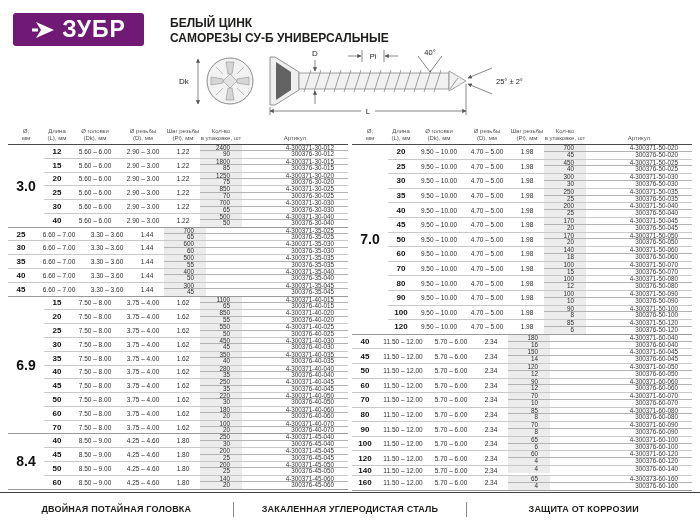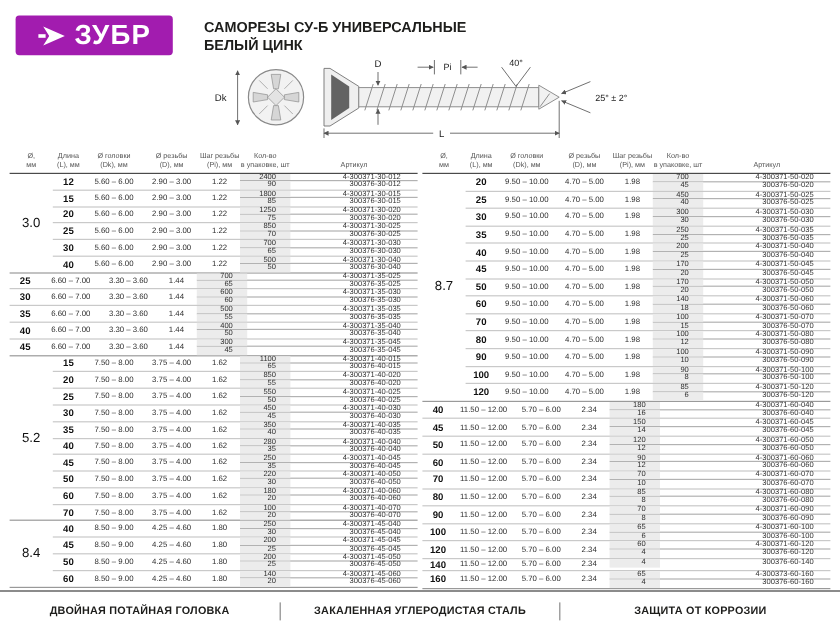--- a/index.html
+++ b/index.html
@@ -1,20 +1,20 @@
 <!DOCTYPE html>
 <html><head>
 <meta charset="utf-8">
 <style>
   html,body{margin:0;padding:0;}
   body{width:700px;height:525px;background:#fff;font-family:"Liberation Sans",sans-serif;color:#222;}
   .page{position:relative;width:700px;height:525px;overflow:hidden;background:#fff;}
 
   
-  .logo{position:absolute;left:13px;top:13px;width:131px;height:33px;background:#a21caf;border-radius:3px;
+  .logo{position:absolute;left:13px;top:13px;width:131px;height:33px;background:#701a75;border-radius:3px;
         display:flex;align-items:center;justify-content:center;gap:5px;}
   .logo-text{color:#fff;font-size:23px;font-weight:800;letter-spacing:1px;line-height:1;}
 
   
   .title{position:absolute;left:170px;top:16px;font-size:12px;font-weight:700;line-height:14.5px;color:#1d1d1b;}
 
   
   .diagram{position:absolute;left:178px;top:46px;}
 
   
@@ -23,21 +23,21 @@
   #table-right{left:352px;--sub:6.8px;}
 
   .w-diam{width:36px;}.w-len{width:26px;}.w-head{width:50px;}.w-thr{width:46px;}
   .w-pitch{width:34px;}.w-qty{width:42px;}.w-art{flex:1;}
 
   .t-hdr{display:flex;height:25px;border-bottom:1px solid #4a4a4a;font-size:6px;color:#555;text-align:center;box-sizing:border-box;}
   .t-th{display:flex;flex-direction:column;justify-content:flex-end;padding-bottom:2px;line-height:7px;box-sizing:border-box;}
 
   .t-group{display:flex;}
   .t-group + .t-group{border-top:1px solid #9a9a9a;}
-  .dval{display:flex;align-items:center;justify-content:center;font-weight:400;font-size:11px;color:#101010;}
+  .dval{display:flex;align-items:center;justify-content:center;font-weight:700;font-size:14px;color:#101010;}
   .t-rows{flex:1;display:flex;flex-direction:column;}
   .t-row{display:flex;align-items:stretch;}
   .t-row + .t-row{border-top:1px solid #c9c9c9;}
   .cell{display:flex;align-items:center;justify-content:center;font-size:6.5px;color:#2e2e2e;}
   .len{font-weight:700;font-size:8px;color:#101010;}
   .pack{flex:1;display:flex;flex-direction:column;}
   .pack-sub{display:flex;height:var(--sub);line-height:calc(var(--sub) - 0.5px);box-sizing:border-box;}
   .pack-sub:first-child{border-bottom:1px solid #b2b2b2;}
   .t-row.single .pack-sub:first-child{border-bottom:none;}
   .p-qty{width:42px;background:#ececec;text-align:right;padding-right:12px;box-sizing:border-box;font-size:6.3px;color:#2e2e2e;}
@@ -56,22 +56,22 @@
 
   <div class="logo">
     <svg width="26" height="24" viewBox="0 0 26 24">
       <polygon points="5,4 23,12 5,20 10,12" fill="#ffffff"></polygon>
       <rect x="1" y="10.5" width="6" height="3" fill="#ffffff"></rect>
     </svg>
     <span class="logo-text">ЗУБР</span>
   </div>
 
   <div class="title">
+    <div>БЕЛЫЙ ЦИНК</div>
     <div>САМОРЕЗЫ СУ-Б УНИВЕРСАЛЬНЫЕ</div>
-    <div>БЕЛЫЙ ЦИНК</div>
   </div>
 
   <svg class="diagram" width="390" height="74" viewBox="0 0 390 74">
     <defs>
       <marker id="arr" viewBox="0 0 10 10" refX="9" refY="5" markerWidth="6" markerHeight="6" orient="auto-start-reverse">
         <path d="M0,0 L10,5 L0,10 z" fill="#555"></path>
       </marker>
     </defs>
 
     <line x1="20" y1="13" x2="20" y2="58" stroke="#555" stroke-width="0.7" marker-start="url(#arr)" marker-end="url(#arr)"></line>
@@ -348,21 +348,21 @@
               </div>
               <div class="pack-sub">
                 <div class="p-qty">45</div>
                 <div class="p-art">300376-35-045</div>
               </div>
             </div>
           </div>
         </div>
       </div>
       <div class="t-group">
-        <div class="w-diam dval">5.2</div>
+        <div class="w-diam dval">6.9</div>
         <div class="t-rows">
           <div class="t-row">
             <div class="cell w-len len">15</div>
             <div class="cell w-head">7.50 – 8.00</div>
             <div class="cell w-thr">3.75 – 4.00</div>
             <div class="cell w-pitch">1.62</div>
             <div class="pack w-art">
               <div class="pack-sub">
                 <div class="p-qty">1100</div>
                 <div class="p-art">4-300371-40-015</div>
@@ -613,21 +613,21 @@
         </div>
         <div class="t-th w-qty">
           <div>Кол-во</div>
           <div>в упаковке, шт</div>
         </div>
         <div class="t-th w-art">
           <div>Артикул</div>
         </div>
       </div>
       <div class="t-group">
-        <div class="w-diam dval">8.7</div>
+        <div class="w-diam dval">7.0</div>
         <div class="t-rows">
           <div class="t-row">
             <div class="cell w-len len">20</div>
             <div class="cell w-head">9.50 – 10.00</div>
             <div class="cell w-thr">4.70 – 5.00</div>
             <div class="cell w-pitch">1.98</div>
             <div class="pack w-art">
               <div class="pack-sub">
                 <div class="p-qty">700</div>
                 <div class="p-art">4-300371-50-020</div>

